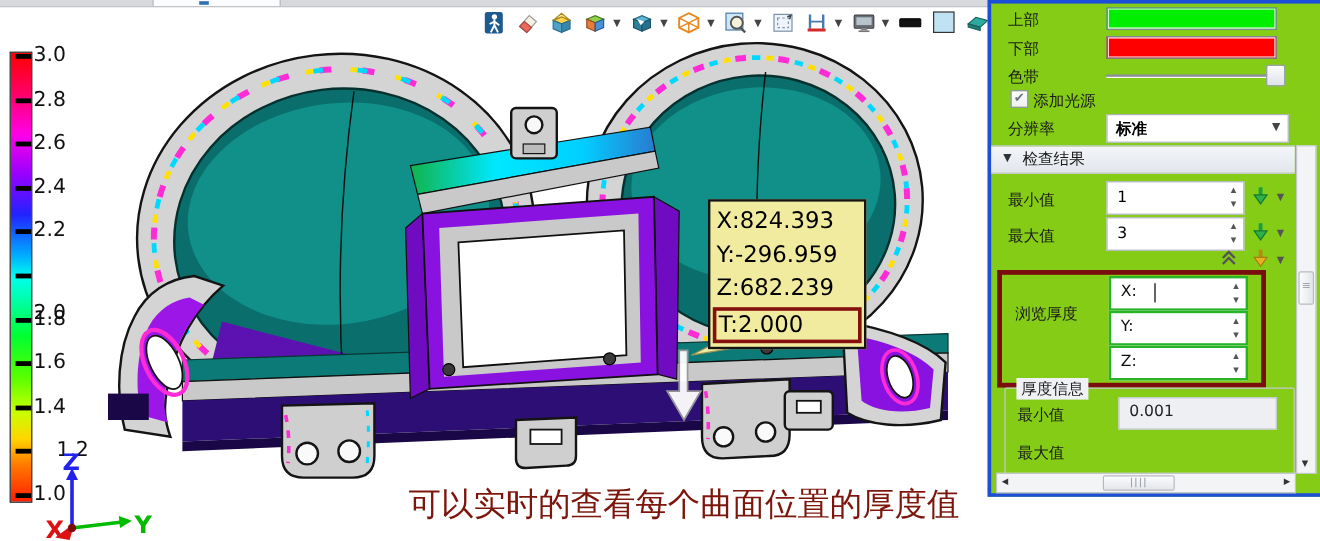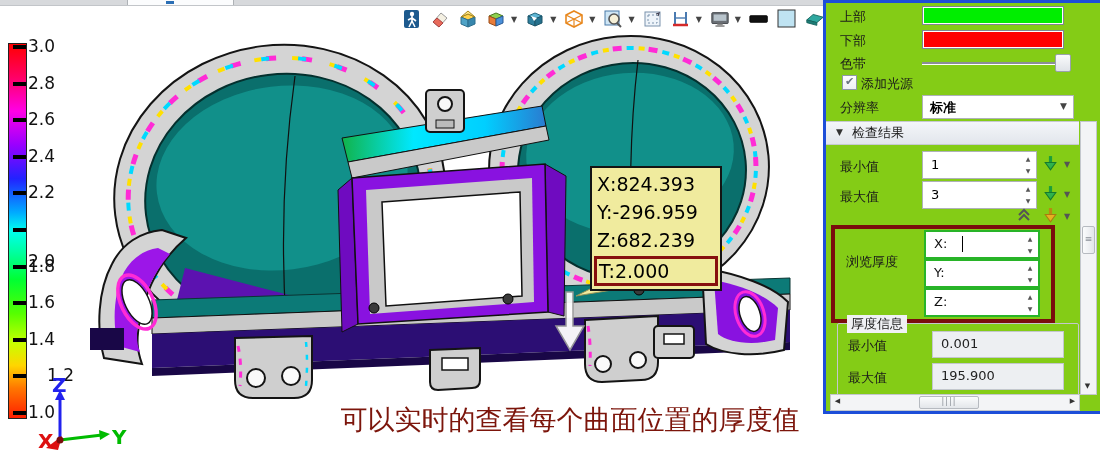--- a/index.html
+++ b/index.html
@@ -398,23 +398,20 @@
   </div>
   <div class="hl-box"></div>
 
   <div class="groupbox"></div>
   <div class="glegend">厚度信息</div>
   <div class="plabel" style="left:22px;top:334px;">最小值</div>
   <div class="rofield" style="top:328px;">
     <span class="v">0.001</span>
   </div>
   <div class="plabel" style="left:22px;top:366px;">最大值</div>
-  <div class="rofield" style="top:360px;">
-    <span class="v">195.900</span>
-  </div>
 
   <div class="hscroll">
     <span class="btn" style="left:0;">◀</span>
     <span class="grip">||||</span>
     <span class="btn" style="right:0;">▶</span>
   </div>
   <div class="vscroll">
     <span class="grip">≡</span>
     <span class="btn">▼</span>
   </div>

